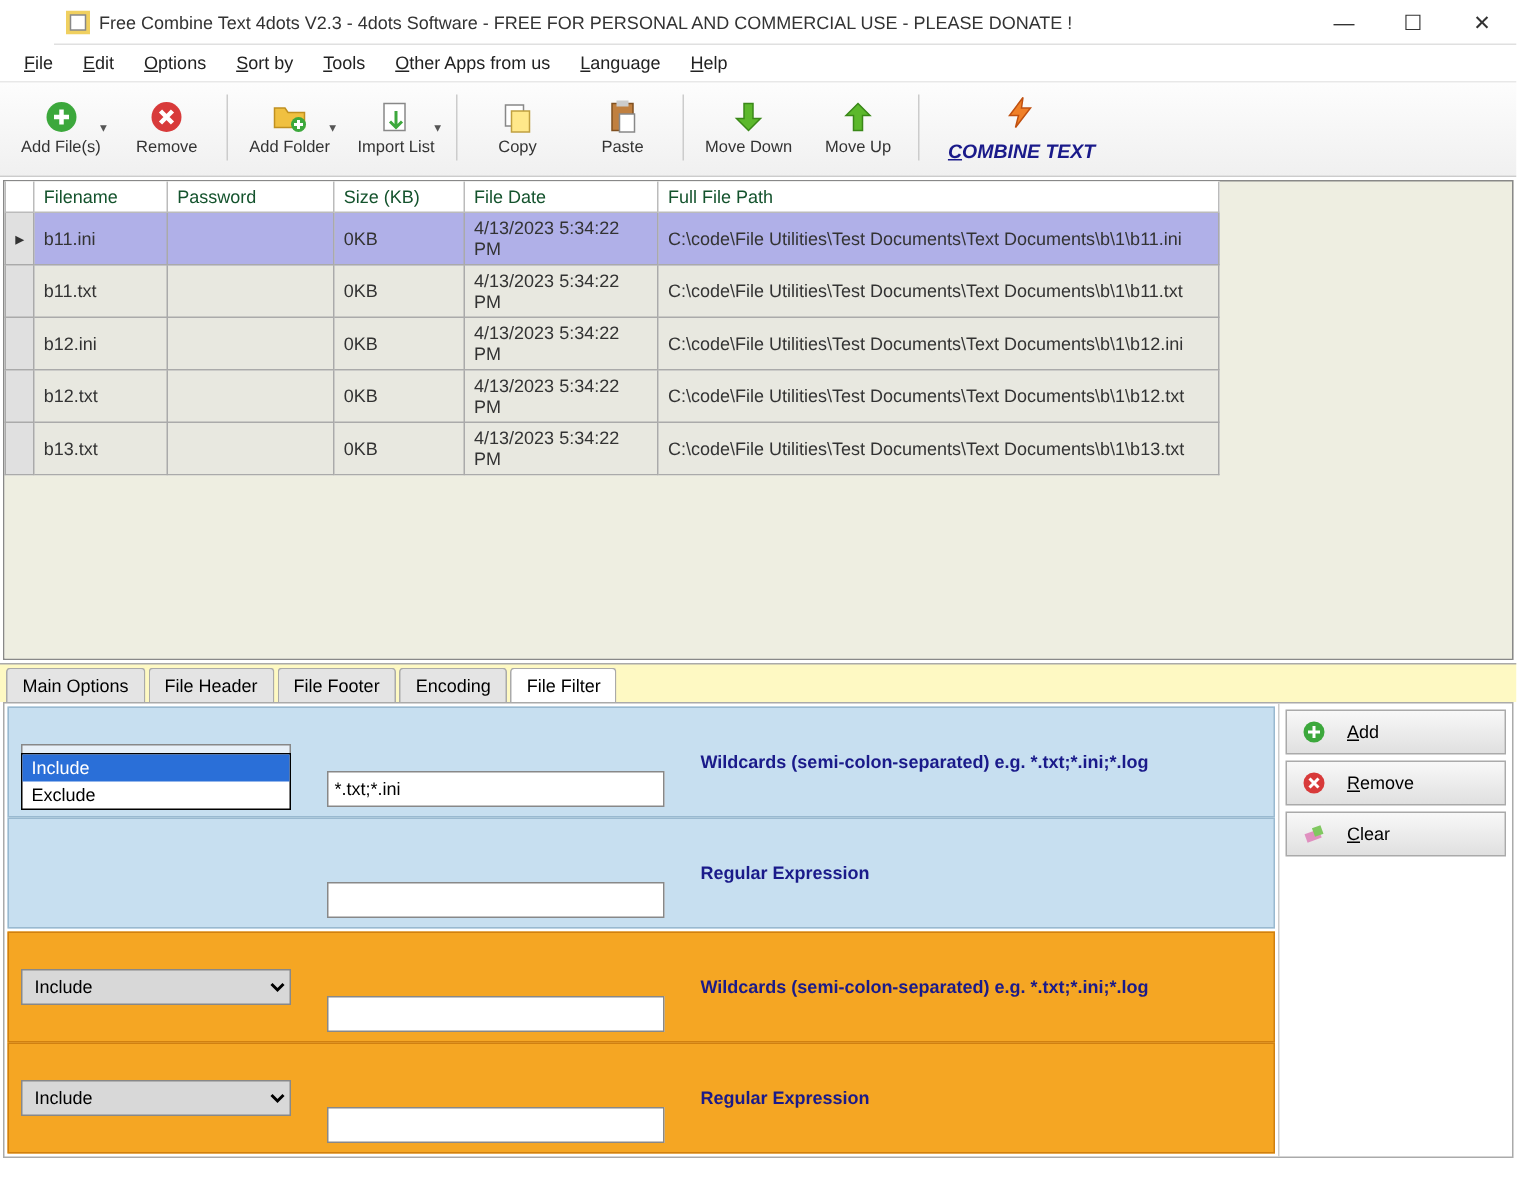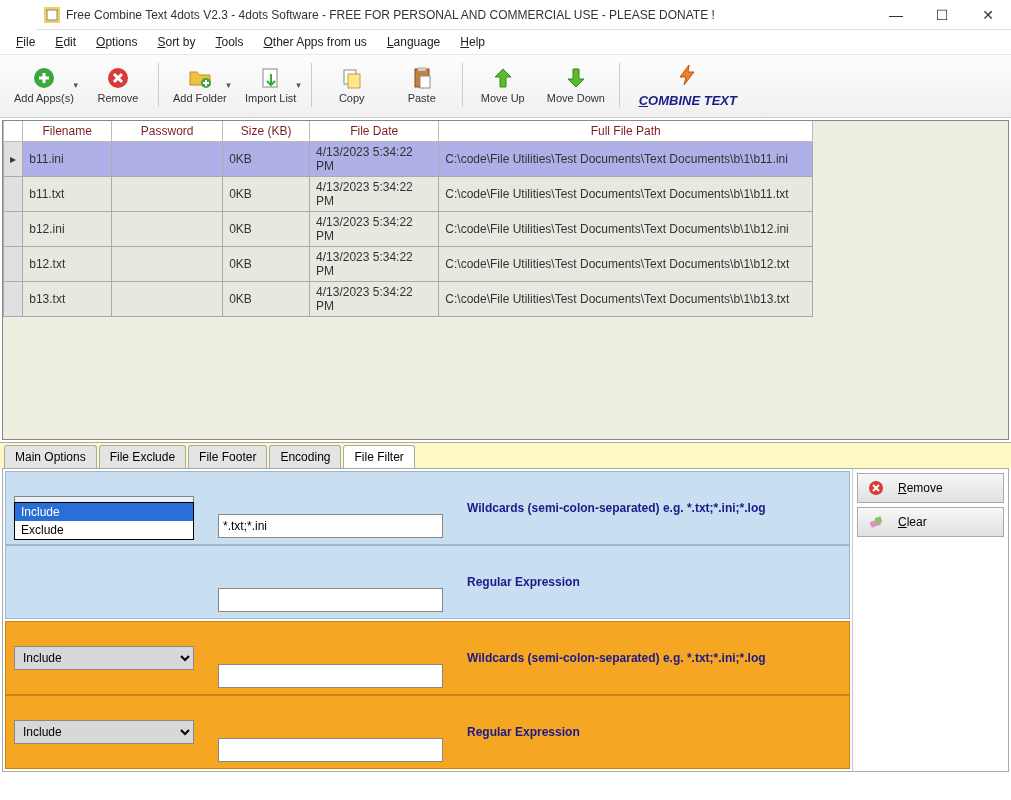--- a/index.html
+++ b/index.html
@@ -66,23 +66,23 @@
   border-collapse: collapse;
   width: 810px;
   background: #fff;
   font-size: 12px;
 }
 table.file-table th {
   background: #fff;
   border: 1px solid #bbb;
   border-top: none;
   padding: 3px 6px;
-  text-align: center;
+  text-align: left;
   font-weight: normal;
-  color: #7f1d1d;
+  color: #14532d;
 }
 table.file-table td {
   border: 1px solid #aaa;
   padding: 3px 6px;
   background: #e8e8e0;
   color: #333;
 }
 table.file-table tr.selected td { background: #b0b0e8; }
 .empty-space {
   flex: 1;
@@ -159,21 +159,21 @@
     <div class="menu-item"><span class="ul">L</span>anguage</div>
     <div class="menu-item"><span class="ul">H</span>elp</div>
   </div>
 
 <div class="toolbar">
   <div class="tb-btn">
     <svg class="icon-img" viewBox="0 0 24 24">
         <circle cx="12" cy="12" r="10" fill="#3ca83c"></circle>
         <path d="M7 12h10M12 7v10" stroke="#fff" stroke-width="3"></path>
       </svg>
-    <span class="lbl">Add Apps(s)</span>
+    <span class="lbl">Add File(s)</span>
     <span class="dd-arrow">▾</span>
   </div>
   <div class="tb-btn">
     <svg class="icon-img" viewBox="0 0 24 24">
         <circle cx="12" cy="12" r="10" fill="#d83a3a"></circle>
         <path d="M8 8l8 8M8 16l8-8" stroke="#fff" stroke-width="3"></path>
       </svg>
     <span class="lbl">Remove</span>
   </div>
   <div class="tb-sep"></div>
@@ -206,29 +206,29 @@
     <svg class="icon-img" viewBox="0 0 24 24">
         <rect x="5" y="3" width="14" height="18" fill="#c08040" stroke="#805020"></rect>
         <rect x="8" y="1" width="8" height="4" fill="#ccc"></rect>
         <rect x="10" y="10" width="10" height="12" fill="#fff" stroke="#888"></rect>
       </svg>
     <span class="lbl">Paste</span>
   </div>
   <div class="tb-sep"></div>
   <div class="tb-btn">
     <svg class="icon-img" viewBox="0 0 24 24">
+        <path d="M12 21l8-8h-5V3h-6v10H4z" fill="#5cb82c" stroke="#3a8818"></path>
+      </svg>
+    <span class="lbl">Move Down</span>
+  </div>
+  <div class="tb-btn">
+    <svg class="icon-img" viewBox="0 0 24 24">
         <path d="M12 3l8 8h-5v10h-6V11H4z" fill="#5cb82c" stroke="#3a8818"></path>
       </svg>
     <span class="lbl">Move Up</span>
-  </div>
-  <div class="tb-btn">
-    <svg class="icon-img" viewBox="0 0 24 24">
-        <path d="M12 21l8-8h-5V3h-6v10H4z" fill="#5cb82c" stroke="#3a8818"></path>
-      </svg>
-    <span class="lbl">Move Down</span>
   </div>
   <div class="tb-sep"></div>
   <div class="tb-btn" style="min-width:120px">
     <svg class="icon-img" viewBox="0 0 24 24">
         <path d="M13 2L4 14h6l-2 8 10-13h-6z" fill="#f08028" stroke="#c05010"></path>
       </svg>
     <span class="combine-text"><span class="ul">C</span><span>OMBINE TEXT</span></span>
   </div>
 </div>
 
@@ -286,21 +286,21 @@
             <td>4/13/2023 5:34:22 PM</td>
             <td>C:\code\File Utilities\Test Documents\Text Documents\b\1\b13.txt</td>
           </tr>
         </tbody>
     </table>
     <div class="empty-space"></div>
   </div>
 
   <div class="tabs-bar" id="tabs-bar">
       <div class="tab">Main Options</div>
-      <div class="tab">File Exclude</div>
+      <div class="tab">File Header</div>
       <div class="tab">File Footer</div>
       <div class="tab">Encoding</div>
       <div class="tab active">File Filter</div>
     </div>
 
   <div class="filter-panel">
     <div class="filter-left">
       <div class="filter-row blue-section rel-container">
         <select class="filter-select open-mode">
           <option>Include</option>
@@ -328,20 +328,27 @@
         <select class="filter-select">
           <option>Include</option>
         </select>
         <input class="filter-input" value="" style="">
         <span class="filter-label">Regular Expression</span>
       </div>
     </div>
     <div class="filter-buttons">
       <div class="action-btn">
         <svg class="mini-icon" viewBox="0 0 16 16">
+            <circle cx="8" cy="8" r="7" fill="#3ca83c"></circle>
+            <path d="M4 8h8M8 4v8" stroke="#fff" stroke-width="2"></path>
+          </svg>
+        <span><span class="ul">A</span>dd</span>
+      </div>
+      <div class="action-btn">
+        <svg class="mini-icon" viewBox="0 0 16 16">
             <circle cx="8" cy="8" r="7" fill="#d83a3a"></circle>
             <path d="M5 5l6 6M5 11l6-6" stroke="#fff" stroke-width="2"></path>
           </svg>
         <span><span class="ul">R</span>emove</span>
       </div>
       <div class="action-btn">
         <svg class="mini-icon" viewBox="0 0 16 16">
             <rect x="2" y="6" width="10" height="6" fill="#e090c0" transform="rotate(-20 8 8)"></rect>
             <rect x="8" y="4" width="6" height="6" fill="#80c860" transform="rotate(-20 8 8)"></rect>
           </svg>

